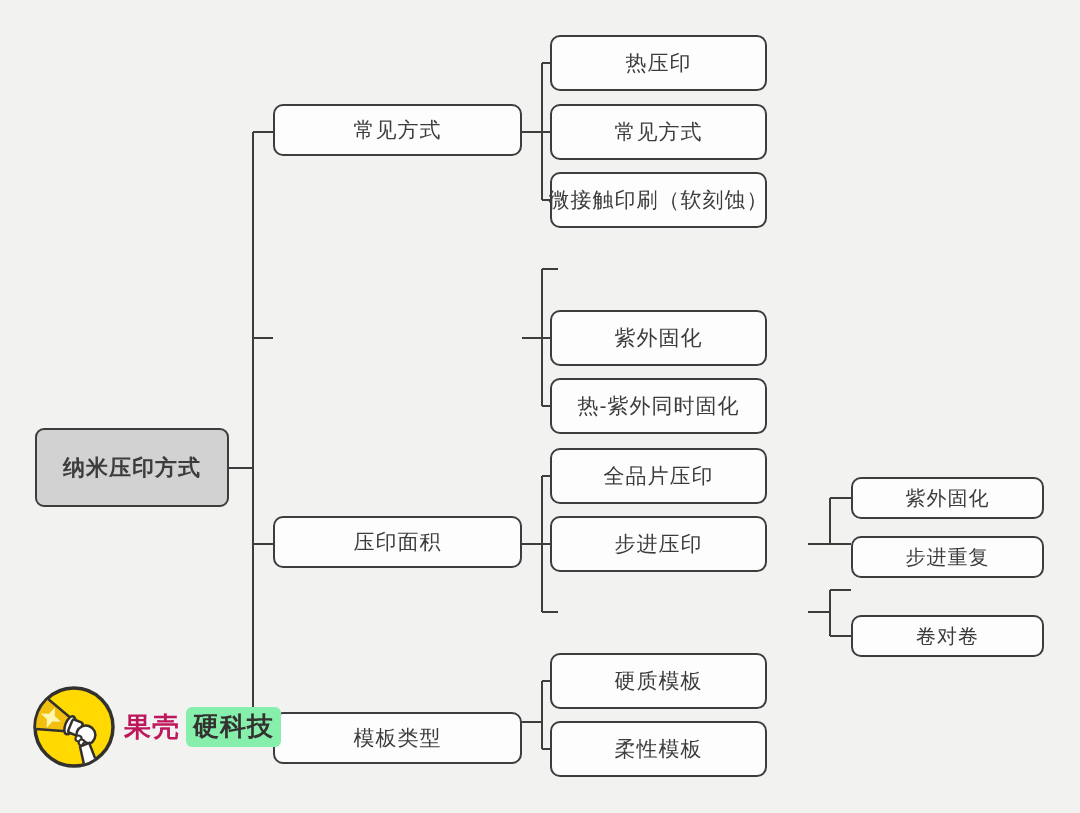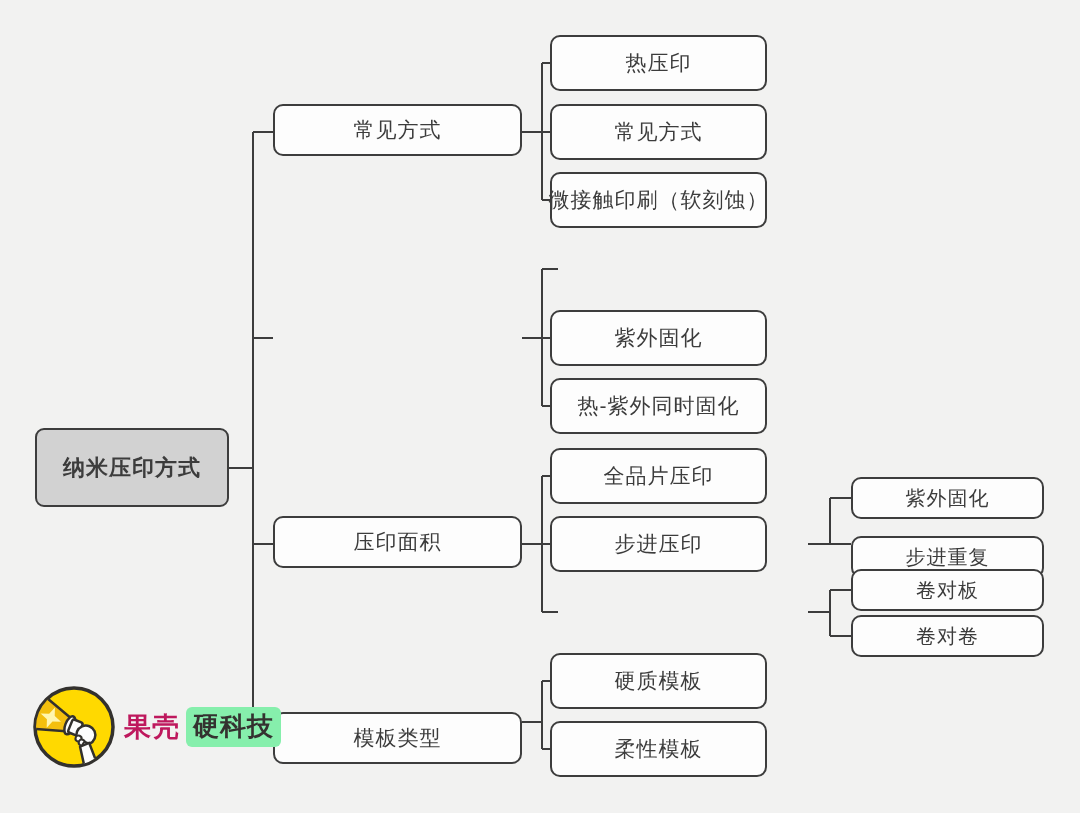--- a/index.html
+++ b/index.html
@@ -106,21 +106,20 @@
   <div class="node l2" style="top:378px">热-紫外同时固化</div>
 
   <div class="node l2" style="top:448px">全品片压印</div>
   <div class="node l2" style="top:516px">步进压印</div>
 
   <div class="node l2" style="top:653px">硬质模板</div>
   <div class="node l2" style="top:721px">柔性模板</div>
 
   <div class="node l3" style="top:477px">紫外固化</div>
   <div class="node l3" style="top:536px">步进重复</div>
-  <div class="node l3" style="top:569px">卷对板</div>
   <div class="node l3" style="top:615px">卷对卷</div>
 
   <div class="logo">
     <svg class="logo-icon" width="84" height="84" viewBox="0 0 84 84" xmlns="http://www.w3.org/2000/svg">
       <defs>
         <clipPath id="logoClip">
             <circle cx="42" cy="42" r="38"></circle>
           </clipPath>
       </defs>
       <circle cx="42" cy="42" r="39" fill="#ffd900" stroke="#33312e" stroke-width="3.5"></circle>

